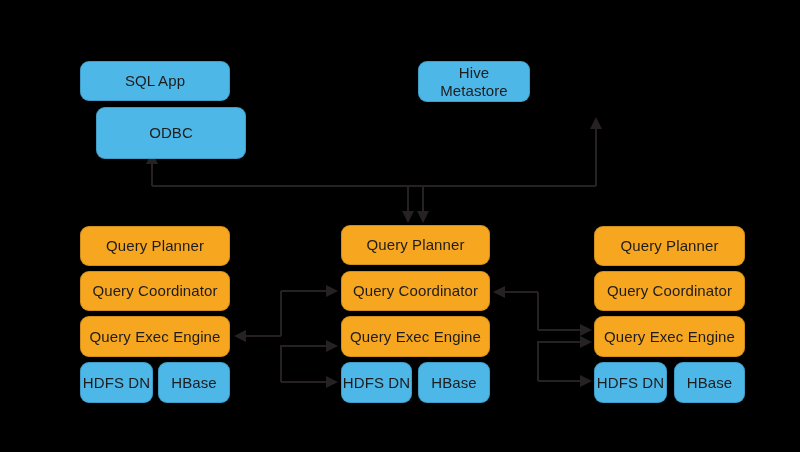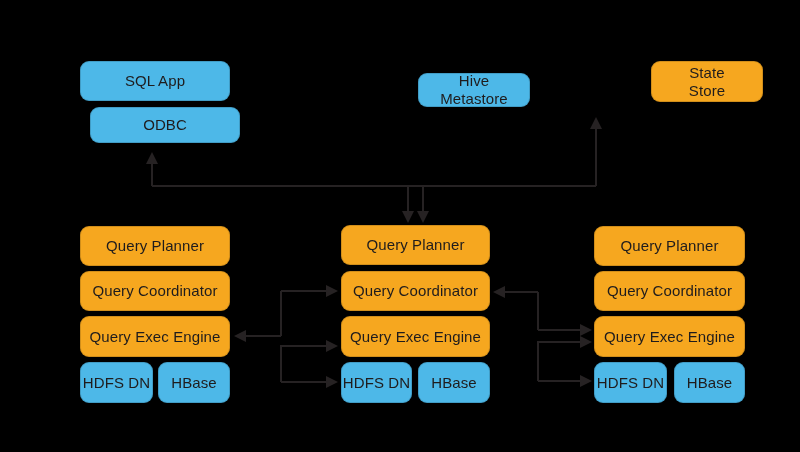--- a/index.html
+++ b/index.html
@@ -64,31 +64,27 @@
 
     <g>
       <path d="M538,381 L538,342 L582,342" marker-end="url(#ah)"></path>
       <path d="M538,381 L582,381" marker-end="url(#ah)"></path>
     </g>
   </svg>
 
   <div class="box blue" style="left:80px;top:61px;width:150px;height:40px">
     <span>SQL App</span>
   </div>
-  <div class="box blue" style="left:90px;top:107px;width:150px;height:36px">
+  <div class="box blue" style="left:96px;top:107px;width:150px;height:52px">
     <span>ODBC</span>
   </div>
 
-  <div class="box blue" style="left:418px;top:73px;width:112px;height:34px">
+  <div class="box blue" style="left:418px;top:61px;width:112px;height:41px">
     <span>Hive</span>
     <span>Metastore</span>
-  </div>
-  <div class="box orange" style="left:651px;top:61px;width:112px;height:41px">
-    <span>State</span>
-    <span>Store</span>
   </div>
 
   <div class="box orange" style="left:80px;top:226px;width:150px;height:40px">
     <span>Query Planner</span>
   </div>
   <div class="box orange" style="left:80px;top:271px;width:150px;height:40px">
     <span>Query Coordinator</span>
   </div>
   <div class="box orange" style="left:80px;top:316px;width:150px;height:41px">
     <span>Query Exec Engine</span>

